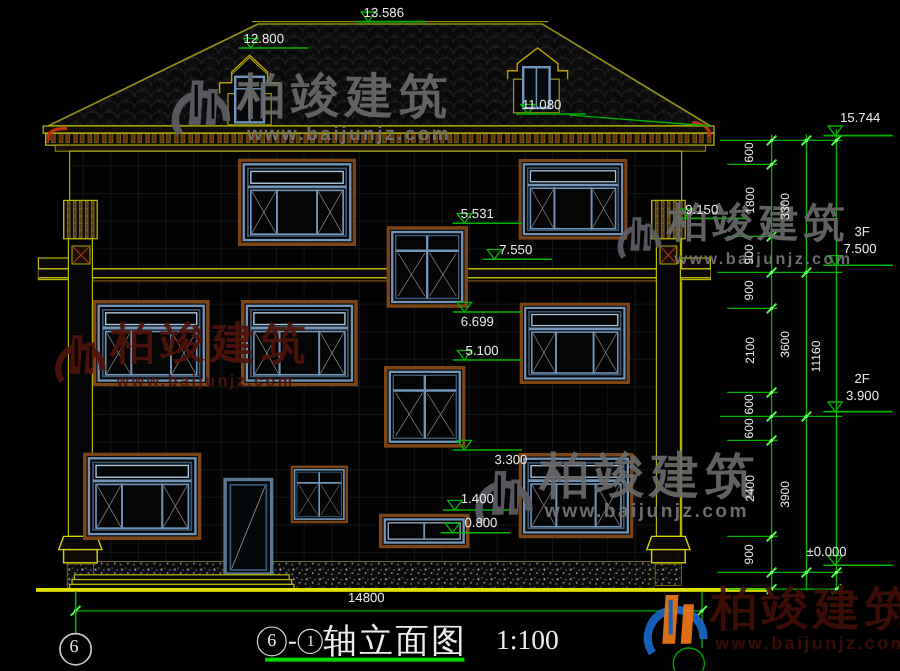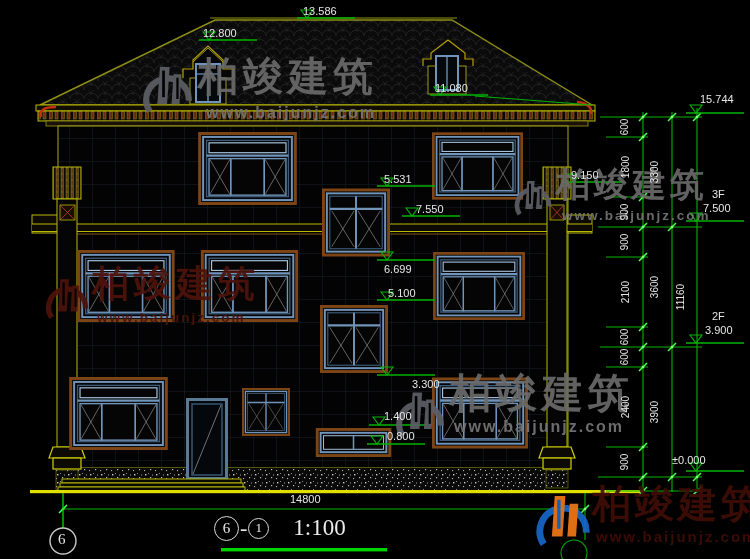--- a/index.html
+++ b/index.html
@@ -3,21 +3,21 @@
 <meta charset="utf-8">
 <style>
   html,body{margin:0;padding:0;background:#000;}
   #stage{position:relative;width:750px;height:559px;background:#000;overflow:hidden;
          font-family:"Liberation Sans",sans-serif;}
   svg{position:absolute;left:0;top:0;}
   .lbl{position:absolute;color:#e6e6e6;font-size:11px;line-height:11px;white-space:nowrap;}
   .vlbl{position:absolute;color:#e6e6e6;font-size:10px;line-height:10px;white-space:nowrap;
         transform:rotate(-90deg);transform-origin:center center;}
   .wm{position:absolute;white-space:nowrap;font-weight:bold;opacity:.92;}
-  .wm .cn{font-size:40px;letter-spacing:5px;line-height:1;font-family:Liberation Mono, monospace;}
+  .wm .cn{font-size:40px;letter-spacing:5px;line-height:1;font-family:Liberation Serif, serif;}
   .wm .en{font-size:16px;letter-spacing:2px;font-family:"Liberation Sans",sans-serif;}
   .titlebar{position:absolute;left:214px;top:515px;display:flex;align-items:center;
             color:#ececec;font-family:"Liberation Serif",serif;}
   .axcirc{display:inline-flex;align-items:center;justify-content:center;border:1.6px solid #d8d8d8;
           border-radius:50%;color:#ececec;font-family:"Liberation Serif",serif;}
 </style>
 </head>
 <body>
 
 <div id="stage">
@@ -331,16 +331,17 @@
 <div class="vlbl" style="left:644px;top:407px">3900</div>
 <div class="vlbl" style="left:668px;top:292px">11160</div>
 <div class="lbl" style="left:290px;top:494px">14800</div>
 
 <div class="lbl" style="left:58px;top:534px;font-size:15px;font-family:'Liberation Serif',serif">6</div>
 
 <div class="titlebar">
   <span class="axcirc" style="width:23px;height:23px;font-size:15px">6</span>
   <span style="font-size:22px;margin:0 1px">-</span>
   <span class="axcirc" style="width:19px;height:19px;font-size:13px">1</span>
+  <span style="font-size:28px;letter-spacing:2px">轴立面图</span>
   <span style="font-size:23px;margin-left:24px">1:100</span>
 </div>
 
 </div>
 
 </body></html>

